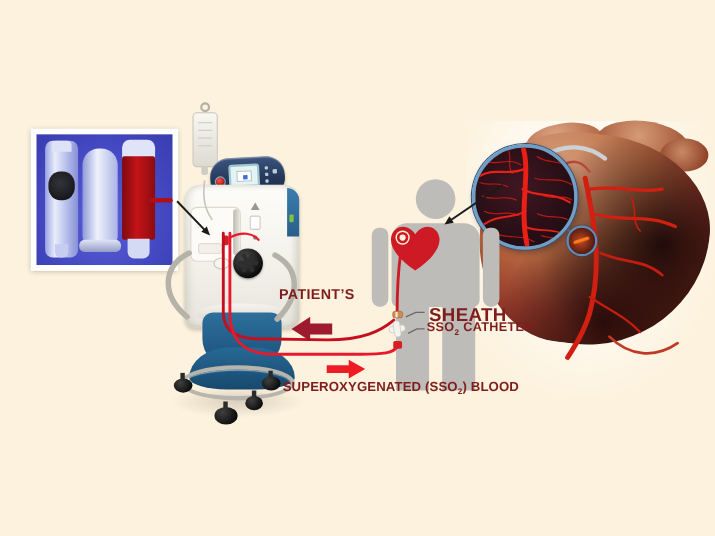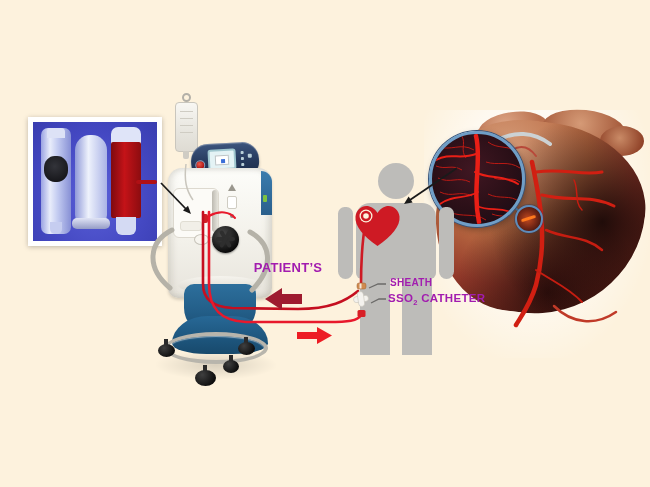--- a/index.html
+++ b/index.html
@@ -114,25 +114,25 @@
   .c2 { left:88px; top:254px; width:17px; height:13px; }
   .c3 { left:45px; top:282px; width:21px; height:16px; }
   .c4 { left:73px; top:272px; width:16px; height:13px; }
   .caster-stem { position:absolute; width:4px; height:6px; background:#2a2a2a; z-index:3; }
   .s1 { left:14px; top:251px; } .s2 { left:94px; top:249px; } .s3 { left:53px; top:277px; } .s4 { left:79px; top:267px; }
 
   
   .overlay { position:absolute; left:0; top:0; z-index:40; pointer-events:none; }
 
   
-  .lbl { position:absolute; color:#a21caf; font-weight:bold; z-index:50; }
+  .lbl { position:absolute; color:#7f1d1d; font-weight:bold; z-index:50; }
   .lbl sub { font-size:7.5px; font-weight:bold; }
   .lbl-patients { left:238px; top:261px; width:100px; text-align:center; font-size:13px; line-height:14px; letter-spacing:0.3px; }
   .lbl-super { left:257px; top:344px; font-size:12px; letter-spacing:0.1px; white-space:nowrap; }
-  .lbl-sheath { left:390px; top:277px; font-size:10px; letter-spacing:0.3px; }
+  .lbl-sheath { left:390px; top:277px; font-size:17px; letter-spacing:0.3px; }
   .lbl-catheter { left:388px; top:292px; font-size:11.5px; letter-spacing:0.3px; white-space:nowrap; }
 </style>
 </head>
 <body>
 
 <div class="canvas">
 
   <div class="heart-photo">
     <div class="flesh-lump lump1"></div>
     <div class="flesh-lump lump2"></div>
@@ -289,14 +289,15 @@
 
     <polygon points="302,294 282,294 282,288 265,299 282,310 282,304 302,304" fill="#9e1b2f"></polygon>
     <polygon points="297,332 317,332 317,327 332,335.5 317,344 317,339 297,339" fill="#ed1c24"></polygon>
   </svg>
 
   <div class="lbl lbl-patients">
     <div>PATIENT’S</div>
   </div>
   <div class="lbl lbl-sheath">SHEATH</div>
   <div class="lbl lbl-catheter"><span>SSO</span><sub>2</sub><span> CATHETER</span></div>
+  <div class="lbl lbl-super"><span>SUPEROXYGENATED (SSO</span><sub>2</sub><span>) BLOOD</span></div>
 
 </div>
 
 </body></html>

